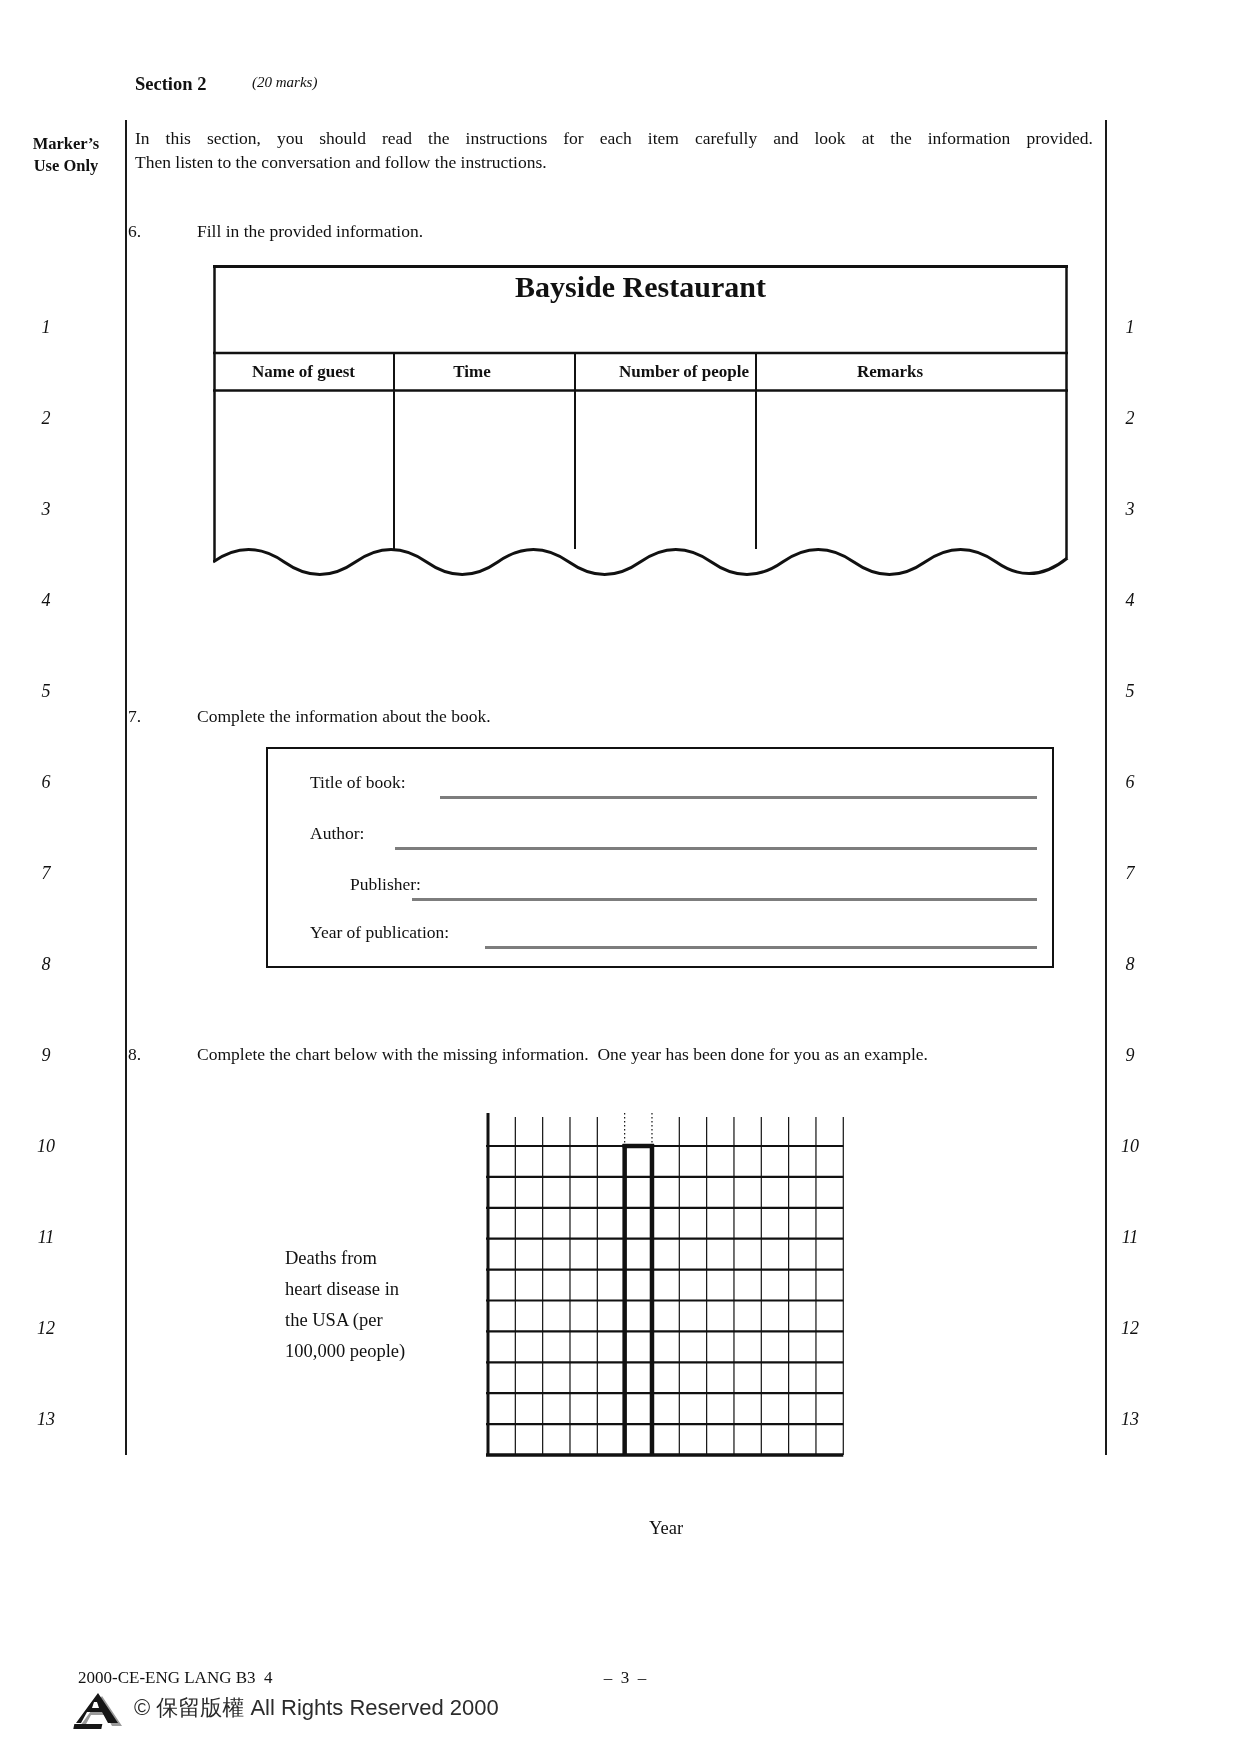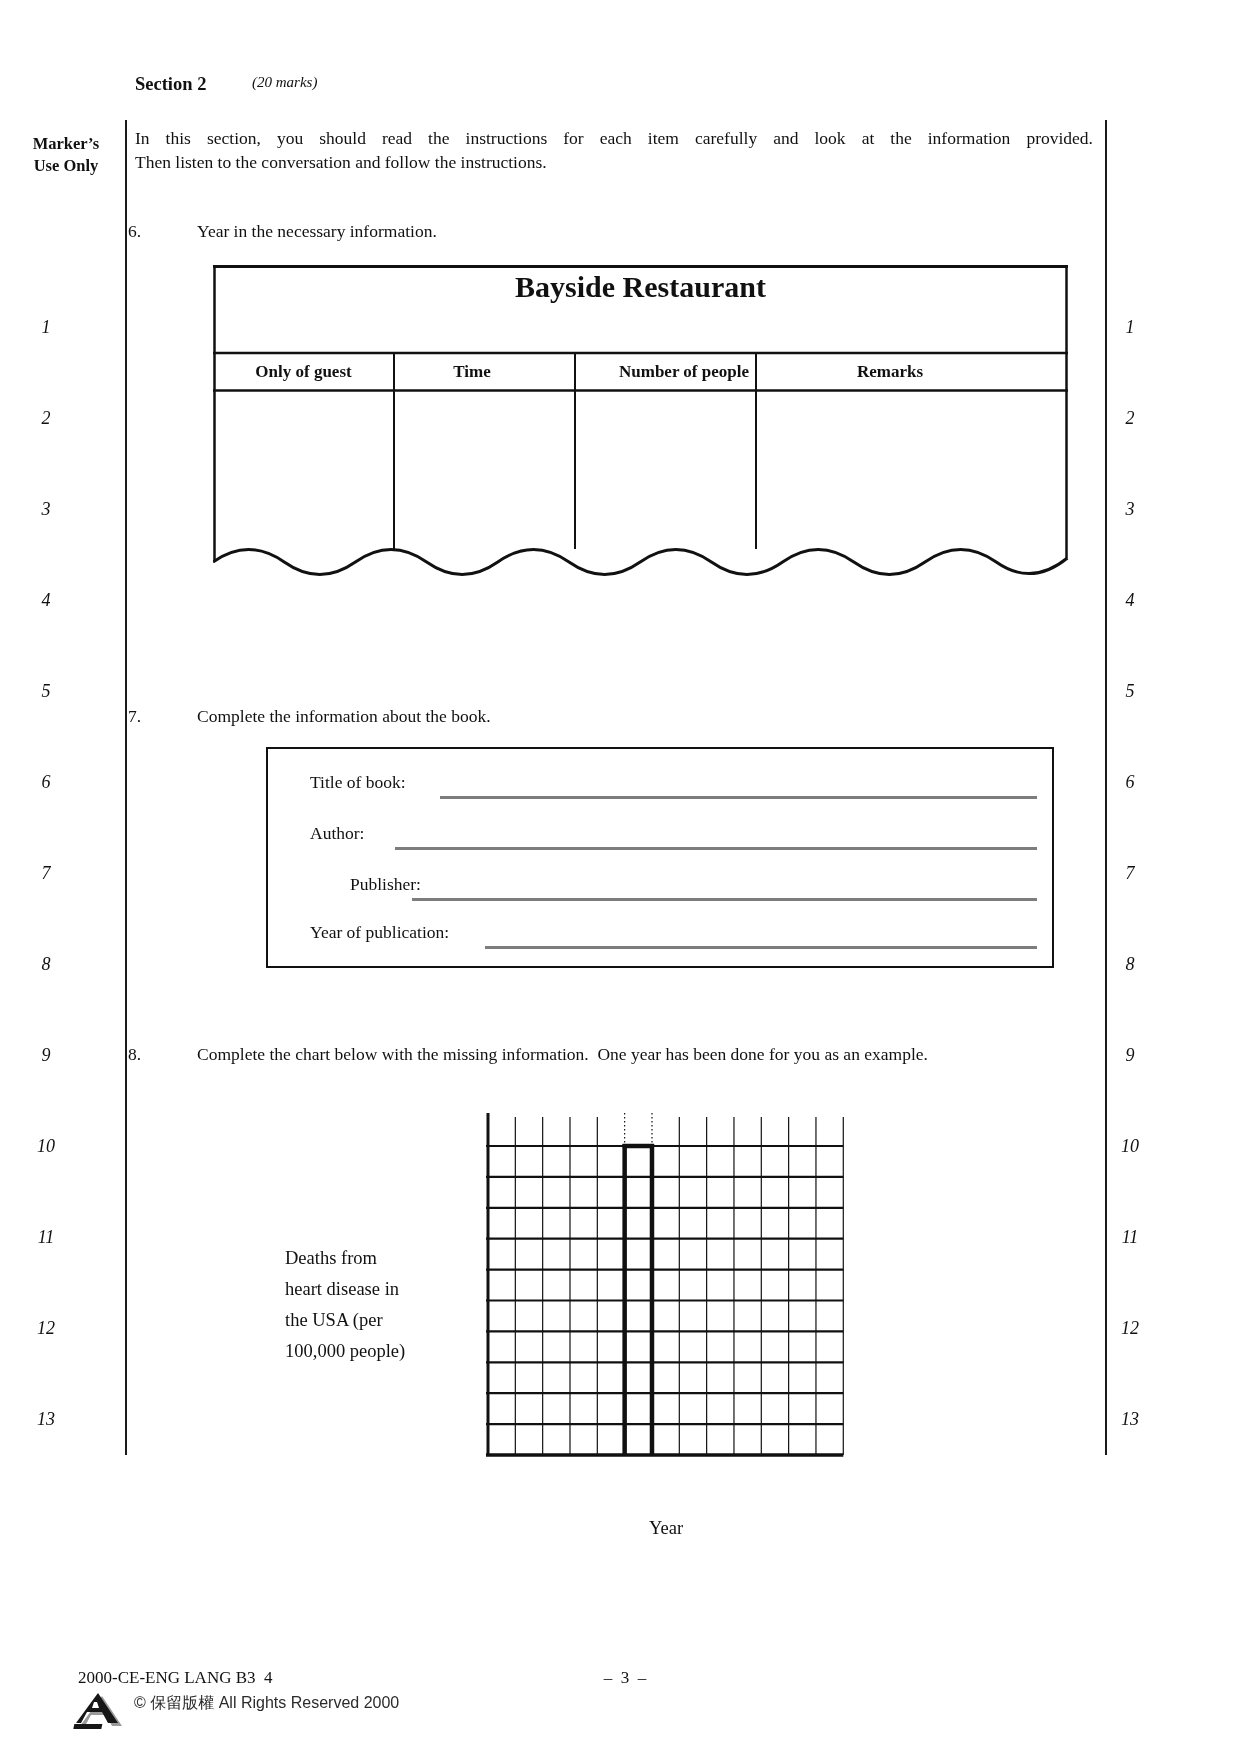--- a/index.html
+++ b/index.html
@@ -38,36 +38,36 @@
 
   <div class="abs b" style="left:135px;top:74px;font-size:18.5px;">Section 2</div>
   <div class="abs i" style="left:252px;top:74px;font-size:15px;">(20 marks)</div>
 
   <div class="abs" style="left:135px;top:126px;width:958px;font-size:17.5px;line-height:24px;">
     <div class="just" style="height:24px;overflow:hidden;">In this section, you should read the instructions for each item carefully and look at the information provided.</div>
     <div>Then listen to the conversation and follow the instructions.</div>
   </div>
 
   <div class="qnum" style="left:128px;top:221px;">6.</div>
-  <div class="qtext" style="left:197px;top:221px;">Year in the necessary information.</div>
+  <div class="qtext" style="left:197px;top:221px;">Fill in the provided information.</div>
 
   <svg class="abs" style="left:213px;top:265px;" width="856" height="320">
     <line x1="0" y1="1.5" x2="855" y2="1.5" stroke="#111" stroke-width="3"></line>
     <line x1="1.5" y1="0" x2="1.5" y2="297" stroke="#111" stroke-width="2.5"></line>
     <line x1="853.5" y1="0" x2="853.5" y2="293" stroke="#111" stroke-width="2.5"></line>
     <line x1="0" y1="88" x2="855" y2="88" stroke="#111" stroke-width="2.5"></line>
     <line x1="0" y1="125.5" x2="855" y2="125.5" stroke="#111" stroke-width="2.5"></line>
     <line x1="181" y1="88" x2="181" y2="284" stroke="#111" stroke-width="2"></line>
     <line x1="362" y1="88" x2="362" y2="284" stroke="#111" stroke-width="2"></line>
     <line x1="543" y1="88" x2="543" y2="284" stroke="#111" stroke-width="2"></line>
     <path d="M0,297 q35.6,-25 71.2,0 q35.6,25 71.2,0 q35.6,-25 71.2,0 q35.6,25 71.2,0 q35.6,-25 71.2,0 q35.6,25 71.2,0 q35.6,-25 71.2,0 q35.6,25 71.2,0 q35.6,-25 71.2,0 q35.6,25 71.2,0 q35.6,-25 71.2,0 q35.6,25 71.2,-4" fill="none" stroke="#111" stroke-width="3"></path>
   </svg>
 
   <div class="abs b center" style="left:213px;top:270px;width:855px;font-size:30px;">Bayside Restaurant</div>
-  <div class="abs b center" style="left:213px;top:362px;width:181px;font-size:17px;">Only of guest</div>
+  <div class="abs b center" style="left:213px;top:362px;width:181px;font-size:17px;">Name of guest</div>
   <div class="abs b center" style="left:394px;top:362px;width:156px;font-size:17px;">Time</div>
   <div class="abs b center" style="left:575px;top:362px;width:218px;font-size:17px;">Number of people</div>
   <div class="abs b center" style="left:756px;top:362px;width:268px;font-size:17px;">Remarks</div>
 
   <div class="qnum" style="left:128px;top:706px;">7.</div>
   <div class="qtext" style="left:197px;top:706px;">Complete the information about the book.</div>
 
   <div class="abs" style="left:266px;top:747px;width:788px;height:221px;border:2.5px solid #111;box-sizing:border-box;"></div>
   <div class="abs" style="left:310px;top:772px;font-size:17.5px;">Title of book:</div>
   <div class="abs" style="left:310px;top:823px;font-size:17.5px;">Author:</div>
@@ -123,21 +123,21 @@
 
   <div class="abs pre" style="left:78px;top:1668px;font-size:17px;">2000-CE-ENG LANG B3  4</div>
   <div class="abs pre center" style="left:555px;top:1668px;width:140px;font-size:17px;">–  3  –</div>
 
   <svg class="abs" style="left:72px;top:1688px;" width="56" height="44" viewBox="0 0 56 44">
     <polygon points="8,38 30,8 50,38 40,38 34,27 19,27 13,38" fill="#9a9a9a"></polygon>
     <polygon points="4,35 26,5 46,35 36,35 30,24 15,24 9,35" fill="#161616"></polygon>
     <polygon points="20,20 27,20 25,14 22,14" fill="#ffffff"></polygon>
     <rect x="10" y="36" width="28" height="5" fill="#161616" transform="skewX(-12)"></rect>
   </svg>
-  <div class="abs sans" style="left:134px;top:1693px;font-size:16px;color:#2b2b2b;text-align:right;">© 保留版權 All Rights Reserved 2000</div>
+  <div class="abs sans" style="left:134px;top:1693px;font-size:22px;color:#2b2b2b;text-align:right;">© 保留版權 All Rights Reserved 2000</div>
 
 <div class="mknum" style="left: 28px; width: 36px; top: 317px;">1</div>
     <div class="mknum" style="left: 28px; width: 36px; top: 408px;">2</div>
     <div class="mknum" style="left: 28px; width: 36px; top: 499px;">3</div>
     <div class="mknum" style="left: 28px; width: 36px; top: 590px;">4</div>
     <div class="mknum" style="left: 28px; width: 36px; top: 681px;">5</div>
     <div class="mknum" style="left: 28px; width: 36px; top: 772px;">6</div>
     <div class="mknum" style="left: 28px; width: 36px; top: 863px;">7</div>
     <div class="mknum" style="left: 28px; width: 36px; top: 954px;">8</div>
     <div class="mknum" style="left: 28px; width: 36px; top: 1045px;">9</div>

